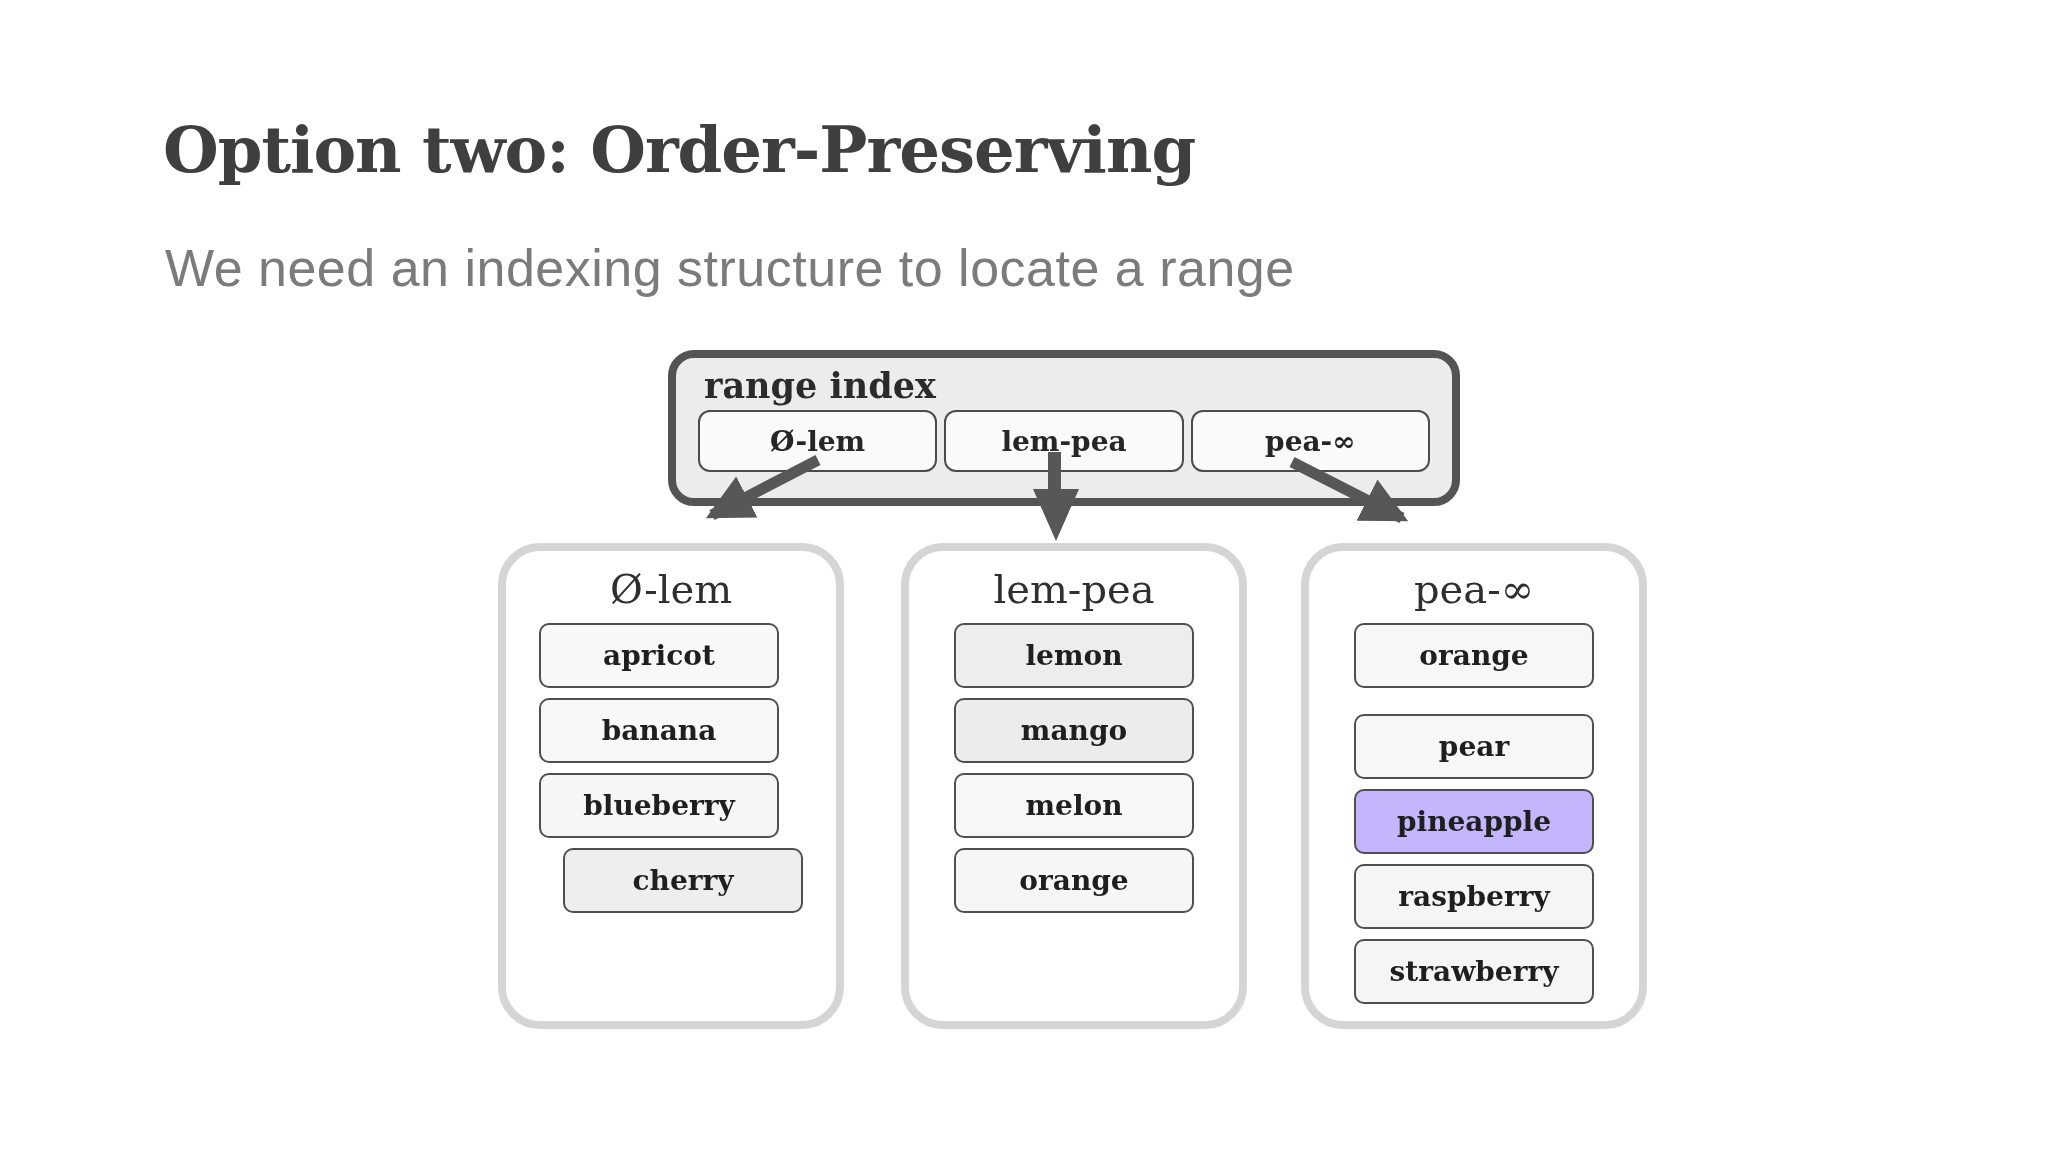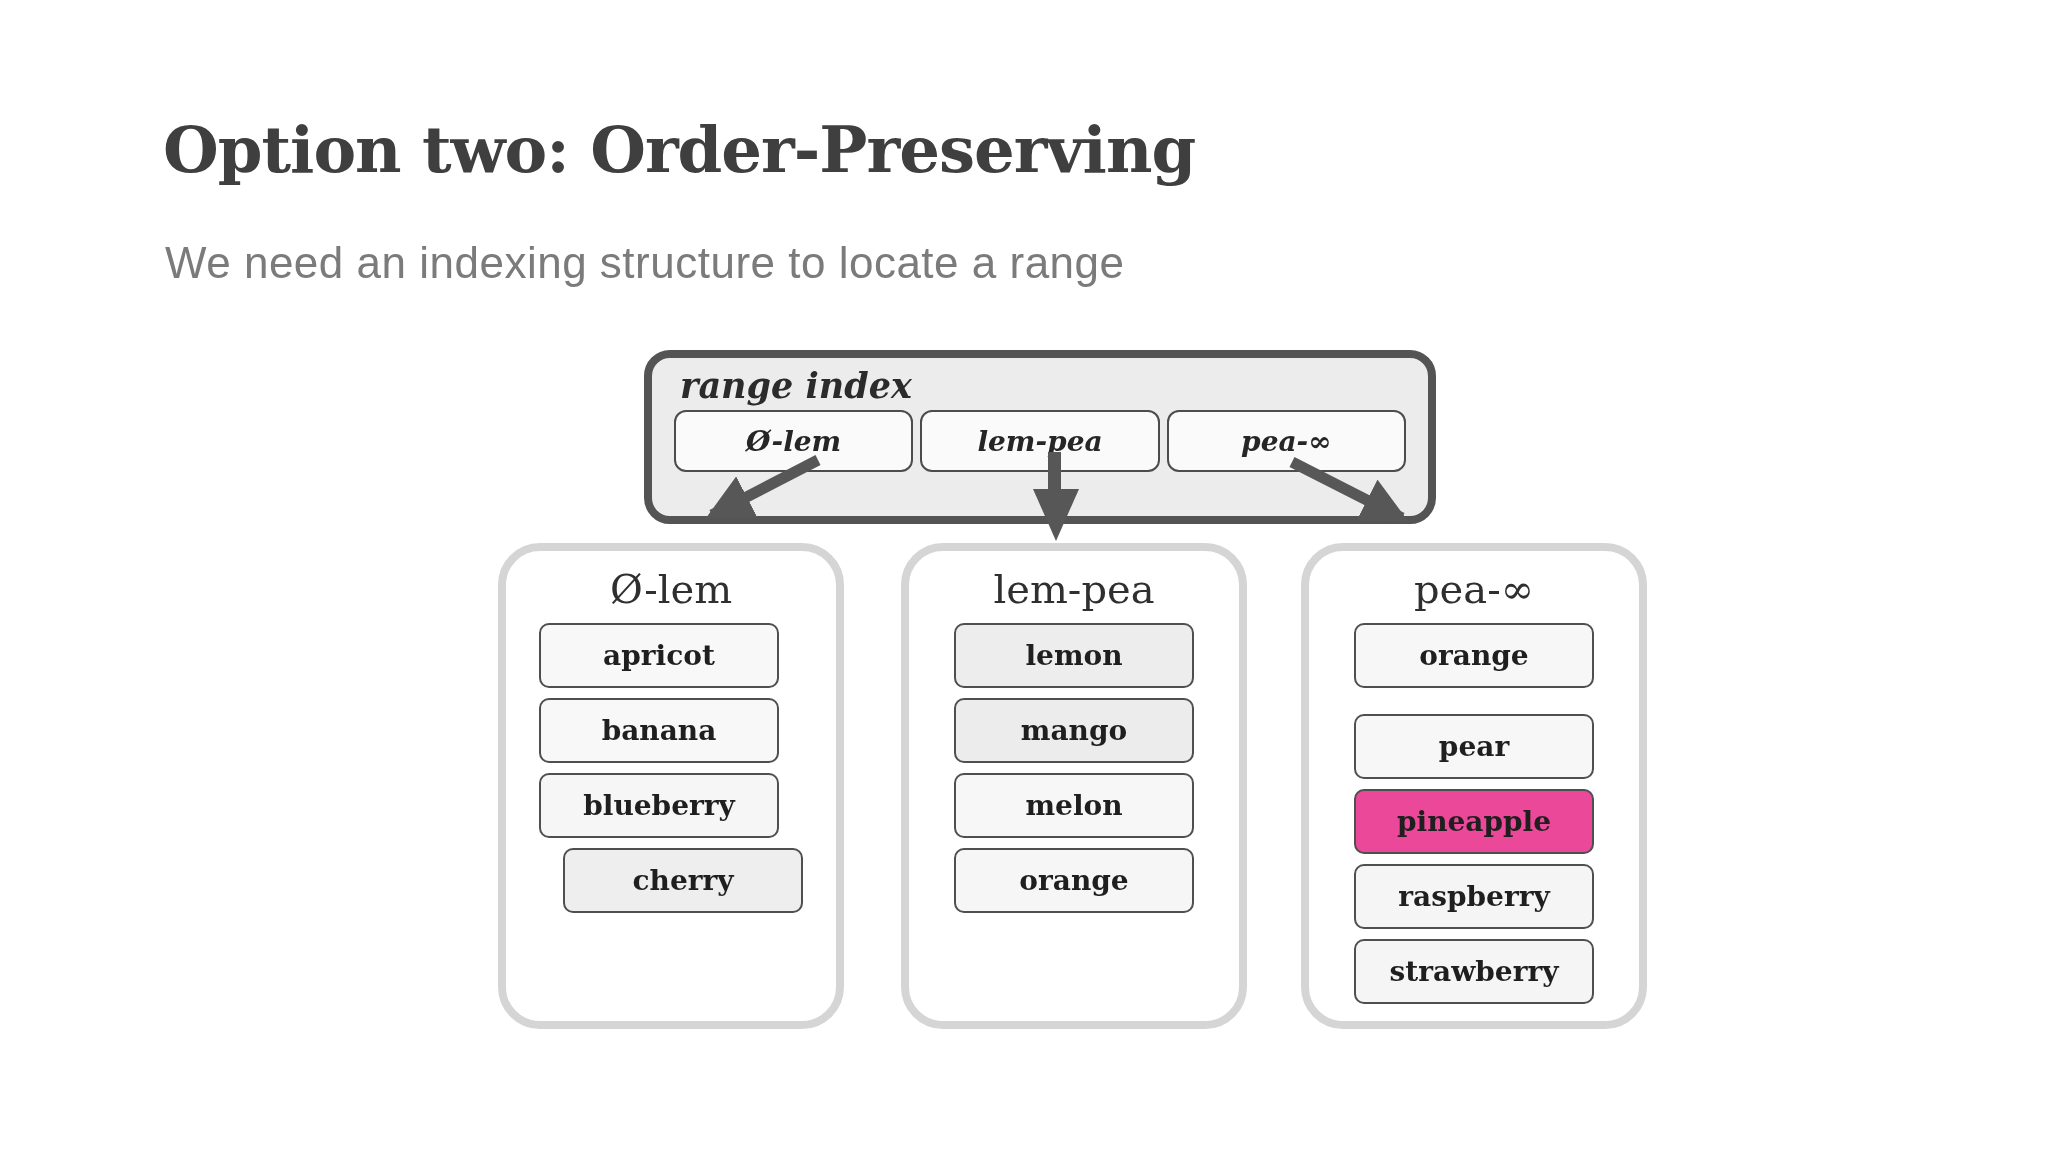--- a/index.html
+++ b/index.html
@@ -31,34 +31,33 @@
     font-weight:700;
     font-size:64px;
     letter-spacing:-1px;
     color:var(--title-text);
     white-space:nowrap;
   }
   .slide-subtitle{
     position:absolute;left:165px;top:238px;
     font-family:"Liberation Sans","DejaVu Sans",sans-serif;
     font-weight:400;
-    font-size:44px;
+    font-size:52px;
     letter-spacing:0.5px;
     color:var(--subtitle-text);
     white-space:nowrap;
   }
   
   .range-index{
-    position:absolute;left:644px;top:350px;
-    width:792px;height:174px;
+    position:absolute;left:668px;top:350px;
+    width:792px;height:156px;
     box-sizing:border-box;
     background:var(--index-bg);
     border:8px solid var(--index-border);
     border-radius:26px;
-    font-style:italic;
   }
   .range-index-label{
     margin:6px 0 0 28px;
     font-size:35px;
     font-weight:700;
     line-height:44px;
     color:var(--index-label-text);
   }
   .range-index-cells{
     display:flex;
@@ -168,17 +167,17 @@
     <div class="bucket-item" style="background: rgb(247, 247, 247);">melon</div>
     <div class="bucket-item" style="background: rgb(246, 246, 246);">orange</div>
   </div>
 </div>
 
 <div class="bucket bucket-3">
   <div class="bucket-header">pea-∞</div>
   <div class="bucket-items">
     <div class="bucket-item" style="background: rgb(247, 247, 247);">orange</div>
     <div class="bucket-item" style="background: rgb(247, 247, 247); margin-top: 16px;">pear</div>
-    <div class="bucket-item" style="background: #ec4899;">pineapple</div>
+    <div class="bucket-item" style="background: #c4b5fd;">pineapple</div>
     <div class="bucket-item" style="background: rgb(245, 245, 245);">raspberry</div>
     <div class="bucket-item" style="background: rgb(245, 245, 245);">strawberry</div>
   </div>
 </div>
 
 </body></html>

